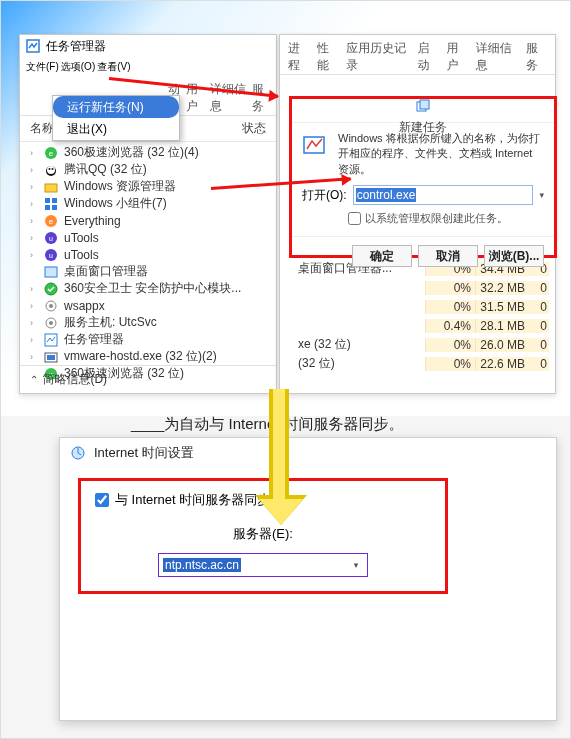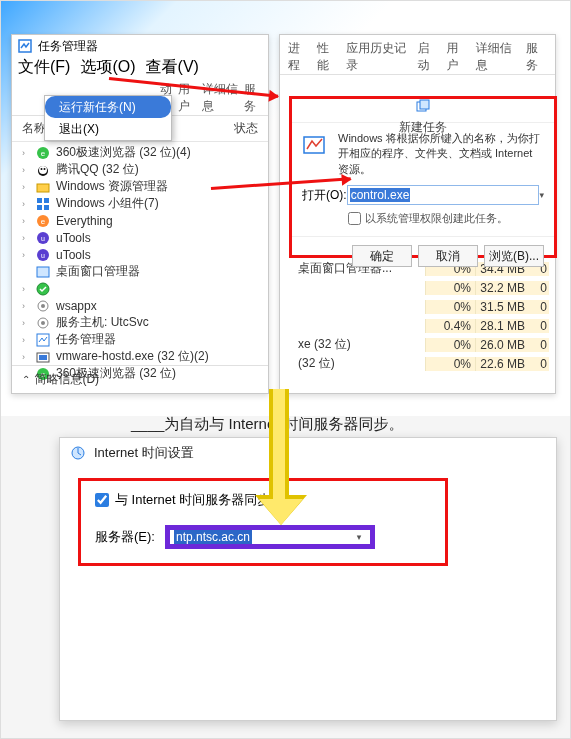--- a/index.html
+++ b/index.html
@@ -16,43 +16,43 @@
   .wallpaper {
     position: absolute;
     left: 0; top: 0;
     width: 100%; height: 415px;
     background: linear-gradient(135deg, #3fa7ff 0%, #e3f4ff 18%, #ffffff 40%);
   }
 
   
   .taskmgr {
     position: absolute;
-    left: 10px; top: 33px;
+    left: 18px; top: 33px;
     width: 258px; height: 360px;
     background: #fff;
     border: 1px solid #c9c9c9;
     box-shadow: 0 2px 6px rgba(0,0,0,.15);
   }
   .tm-title {
     height: 22px;
     display: flex; align-items: center;
     padding: 0 6px;
     gap: 6px;
     font-size: 12px;
   }
   .tm-title .icon-box {
     width: 14px; height: 14px;
     display: inline-flex; align-items:center; justify-content:center;
   }
   .menubar {
     height: 20px;
     display: flex; align-items: center;
     padding: 0 6px;
-    gap: 10px;
-    font-size: 16px;
+    gap: 2px;
+    font-size: 10px;
   }
   .menu-popup {
     position: absolute;
     left: 32px; top: 60px;
     width: 128px;
     background: #fff;
     border: 1px solid #bdbdbd;
     box-shadow: 2px 2px 6px rgba(0,0,0,.25);
     z-index: 5;
   }
@@ -158,21 +158,21 @@
     padding:0 8px; font-size:12px; color:#444;
     border-bottom:1px solid #eee;
     flex-direction:column;
   }
   .runDlg .desc {
     display:flex; gap:8px;
     padding:8px 10px 4px 10px;
     font-size:11px; line-height:1.4; color:#333;
   }
   .runDlg .openrow {
-    display:flex; align-items:center; 
+    display:flex; align-items:center; gap:6px;
     padding: 4px 10px;
     font-size:12px;
   }
   .runDlg .selText {
     display:inline-block;
     background:#3a7ad9; color:#fff;
     padding:0 1px;
   }
   .runDlg .adm {
     display:flex; align-items:center; gap:4px;
@@ -181,21 +181,21 @@
   }
   .runDlg .btns {
     display:flex; justify-content:flex-end; gap:6px;
     padding: 8px 10px;
     border-top:1px solid #eee;
     margin-top:4px;
   }
   .wbtn {
     height:22px; min-width:60px;
     border:1px solid #bbb; background:#f7f7f7;
-    font-size:12px; color:#222;
+    font-size:12px; color:#222;font-weight:bold;
   }
 
   
   .redArrow {
     position:absolute;
     z-index:20;
     border-top:3px solid #e11;
   }
   .redArrow::after{
     content:"";
@@ -260,25 +260,25 @@
   }
   .redBox {
     border:3px solid #e11;
     padding: 10px 14px 14px 14px;
     width: 370px;
   }
   .syncRow { display:flex; align-items:center; gap:6px; font-size:13px; }
   .syncRow input[type=checkbox]{
     width:14px; height:14px; accent-color:#2b7de1;
   }
-  .srvRow { display:flex; align-items:center; gap:10px; margin-top:16px;}
+  .srvRow { display:flex; align-items:center; gap:10px; margin-top:16px;flex-direction:column;}
   .srvRow label{ font-size:13px; }
   .srvSelect {
     width:210px; height:24px;
-    border:5px solid #6d28d9;
+    border:1px solid #6d28d9;
     display:flex; align-items:center; justify-content:space-between;
     padding:0 2px 0 4px;
   }
   .srvSelect .val{
     display:inline-block;
     background:#2b67c7; color:#fff;
     padding:0 2px;
     font-size:12px;
   }
   .srvSelect .dd{
@@ -419,20 +419,21 @@
         <span>桌面窗口管理器</span>
       </div>
       <div class="proc-row">
         <span class="caret">›</span>
         <span class="pi">
           <svg width="14" height="14">
             <circle cx="7" cy="7" r="6" fill="#36c24a" stroke="#1e8a32"></circle>
             <path d="M4 7l2 2 4-4" stroke="#fff" fill="none" stroke-width="1.5"></path>
           </svg>
         </span>
+        <span>360安全卫士 安全防护中心模块...</span>
       </div>
       <div class="proc-row">
         <span class="caret">›</span>
         <span class="pi">
           <svg width="14" height="14">
             <circle cx="7" cy="7" r="5" fill="none" stroke="#888"></circle>
             <circle cx="7" cy="7" r="2" fill="#888"></circle>
           </svg>
         </span>
         <span>wsappx</span>

